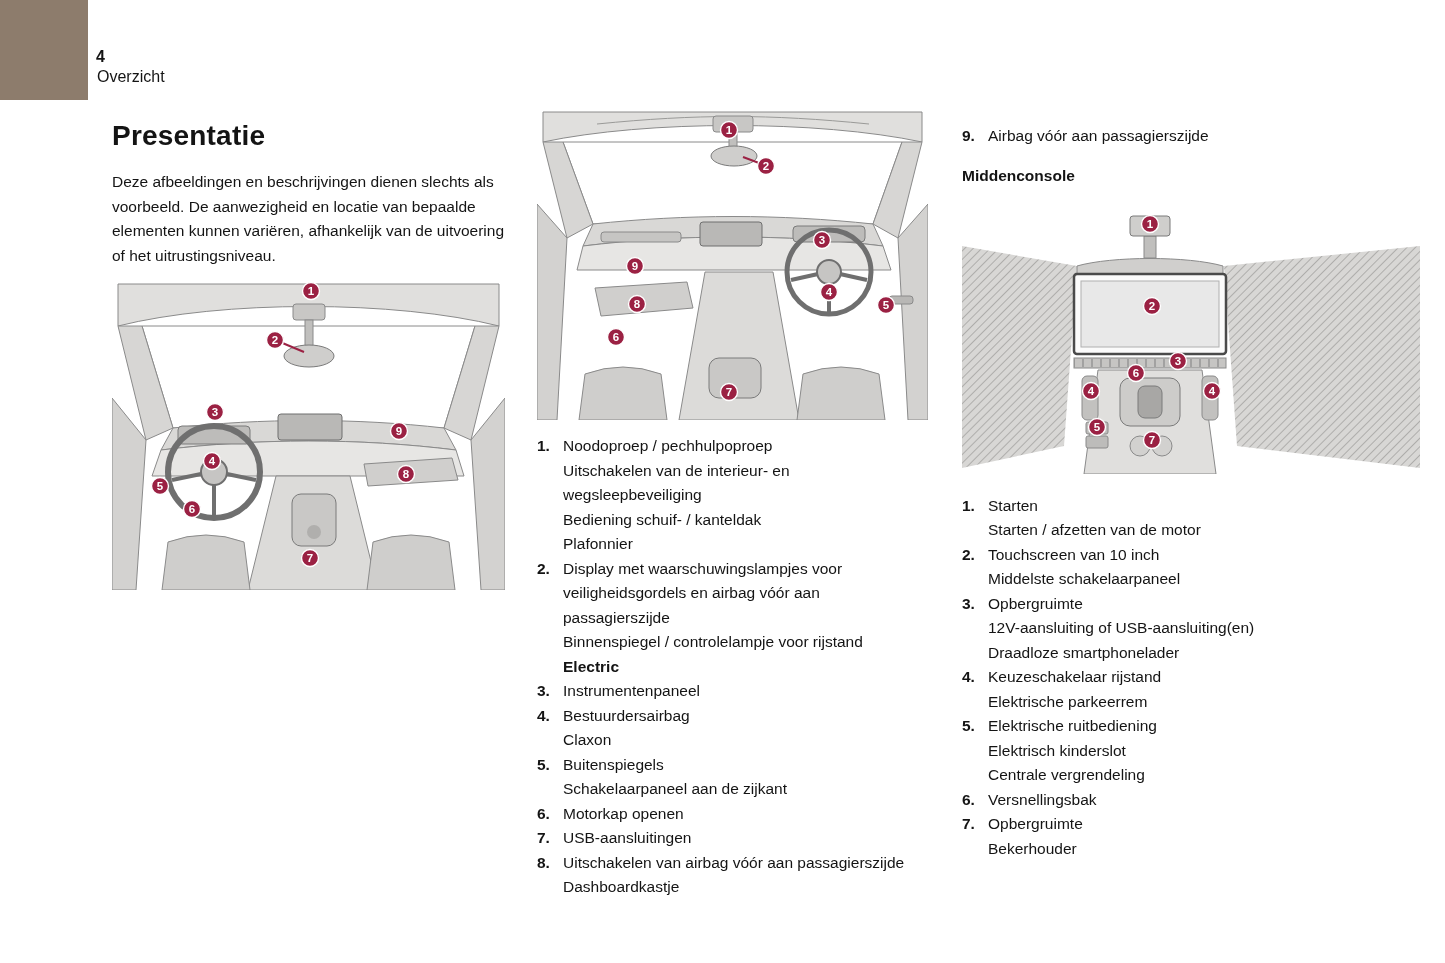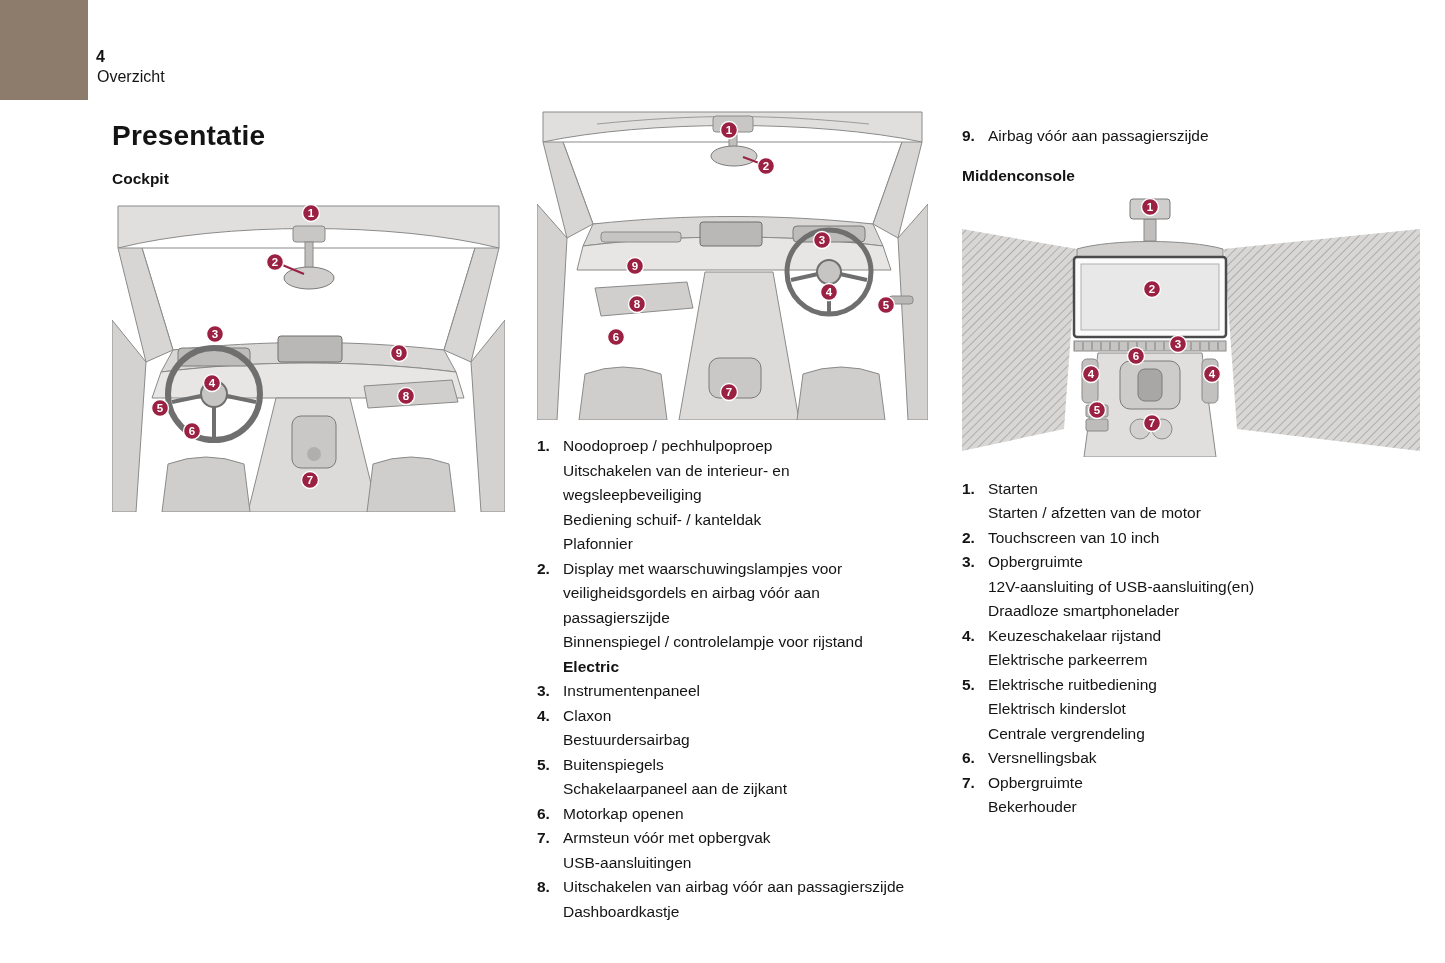--- a/index.html
+++ b/index.html
@@ -26,36 +26,36 @@
   figure svg{display:block}
 
   .legend{list-style:none;font-size:15.5px;line-height:24.5px}
   .legend li,.legend-row{display:flex;align-items:flex-start}
   .legend .n,.legend-row .n{font-weight:bold;flex:0 0 26px}
   .legend .t,.legend-row .t{flex:1}
   .ln{display:block}
   .ln.b{font-weight:bold}
   .col-mid .legend{margin-top:14px}
   .col-right .legend{margin-top:20px}
-  .col-right h2.sub{margin-top:18px;margin-bottom:6px}
+  .col-right h2.sub{margin-top:18px;margin-bottom:23px}
   .col-right figure{margin-top:0}
   .badge circle{fill:var(--badge);stroke:#fff;stroke-width:1.4}
   .badge text{fill:#fff;font-family:"Liberation Sans",sans-serif;font-size:11.5px;font-weight:bold}
   .leader{stroke:var(--badge);stroke-width:2}
 </style>
 </head>
 <body>
 
 <div class="corner-tab"></div>
 <div class="pagenum">4</div>
 <div class="section-name">Overzicht</div>
 
 <section class="col col-left">
   <h1 class="title">Presentatie</h1>
-  <h2 class="sub">Cockpit</h2>
+  <p class="intro">Deze afbeeldingen en beschrijvingen dienen slechts als voorbeeld. De aanwezigheid en locatie van bepaalde elementen kunnen variëren, afhankelijk van de uitvoering of het uitrustingsniveau.</p>
 
   <figure>
     <svg class="sketch" width="393" height="310" viewBox="0 0 393 310">
 
       <path d="M6,46 C110,20 283,20 387,46 L387,4 L6,4 Z" fill="#e0dfdd" stroke="#8a8a8a"></path>
 
       <polygon points="30,46 363,46 332,148 61,148" fill="#ffffff" stroke="#8a8a8a"></polygon>
       <path d="M30,46 L6,46 L34,160 L61,148 Z" fill="#d7d6d4" stroke="#8a8a8a"></path>
       <path d="M363,46 L387,46 L359,160 L332,148 Z" fill="#d7d6d4" stroke="#8a8a8a"></path>
 
@@ -230,41 +230,40 @@
     </li>
     <li>
       <span class="n">3.</span>
       <span class="t">
         <span class="ln">Instrumentenpaneel</span>
       </span>
     </li>
     <li>
       <span class="n">4.</span>
       <span class="t">
+        <span class="ln">Bestuurdersairbag</span>
         <span class="ln">Claxon</span>
-        <span class="ln">Bestuurdersairbag</span>
       </span>
     </li>
     <li>
       <span class="n">5.</span>
       <span class="t">
         <span class="ln">Buitenspiegels</span>
         <span class="ln">Schakelaarpaneel aan de zijkant</span>
       </span>
     </li>
     <li>
       <span class="n">6.</span>
       <span class="t">
         <span class="ln">Motorkap openen</span>
       </span>
     </li>
     <li>
       <span class="n">7.</span>
       <span class="t">
-        <span class="ln">Armsteun vóór met opbergvak</span>
         <span class="ln">USB-aansluitingen</span>
       </span>
     </li>
     <li>
       <span class="n">8.</span>
       <span class="t">
         <span class="ln">Uitschakelen van airbag vóór aan passagierszijde</span>
         <span class="ln">Dashboardkastje</span>
       </span>
     </li>
@@ -360,20 +359,21 @@
       <span class="n">1.</span>
       <span class="t">
         <span class="ln">Starten</span>
         <span class="ln">Starten / afzetten van de motor</span>
       </span>
     </li>
     <li>
       <span class="n">2.</span>
       <span class="t">
         <span class="ln">Touchscreen van 10 inch</span>
+        <span class="ln">Middelste schakelaarpaneel</span>
       </span>
     </li>
     <li>
       <span class="n">3.</span>
       <span class="t">
         <span class="ln">Opbergruimte</span>
         <span class="ln">12V-aansluiting of USB-aansluiting(en)</span>
         <span class="ln">Draadloze smartphonelader</span>
       </span>
     </li>

